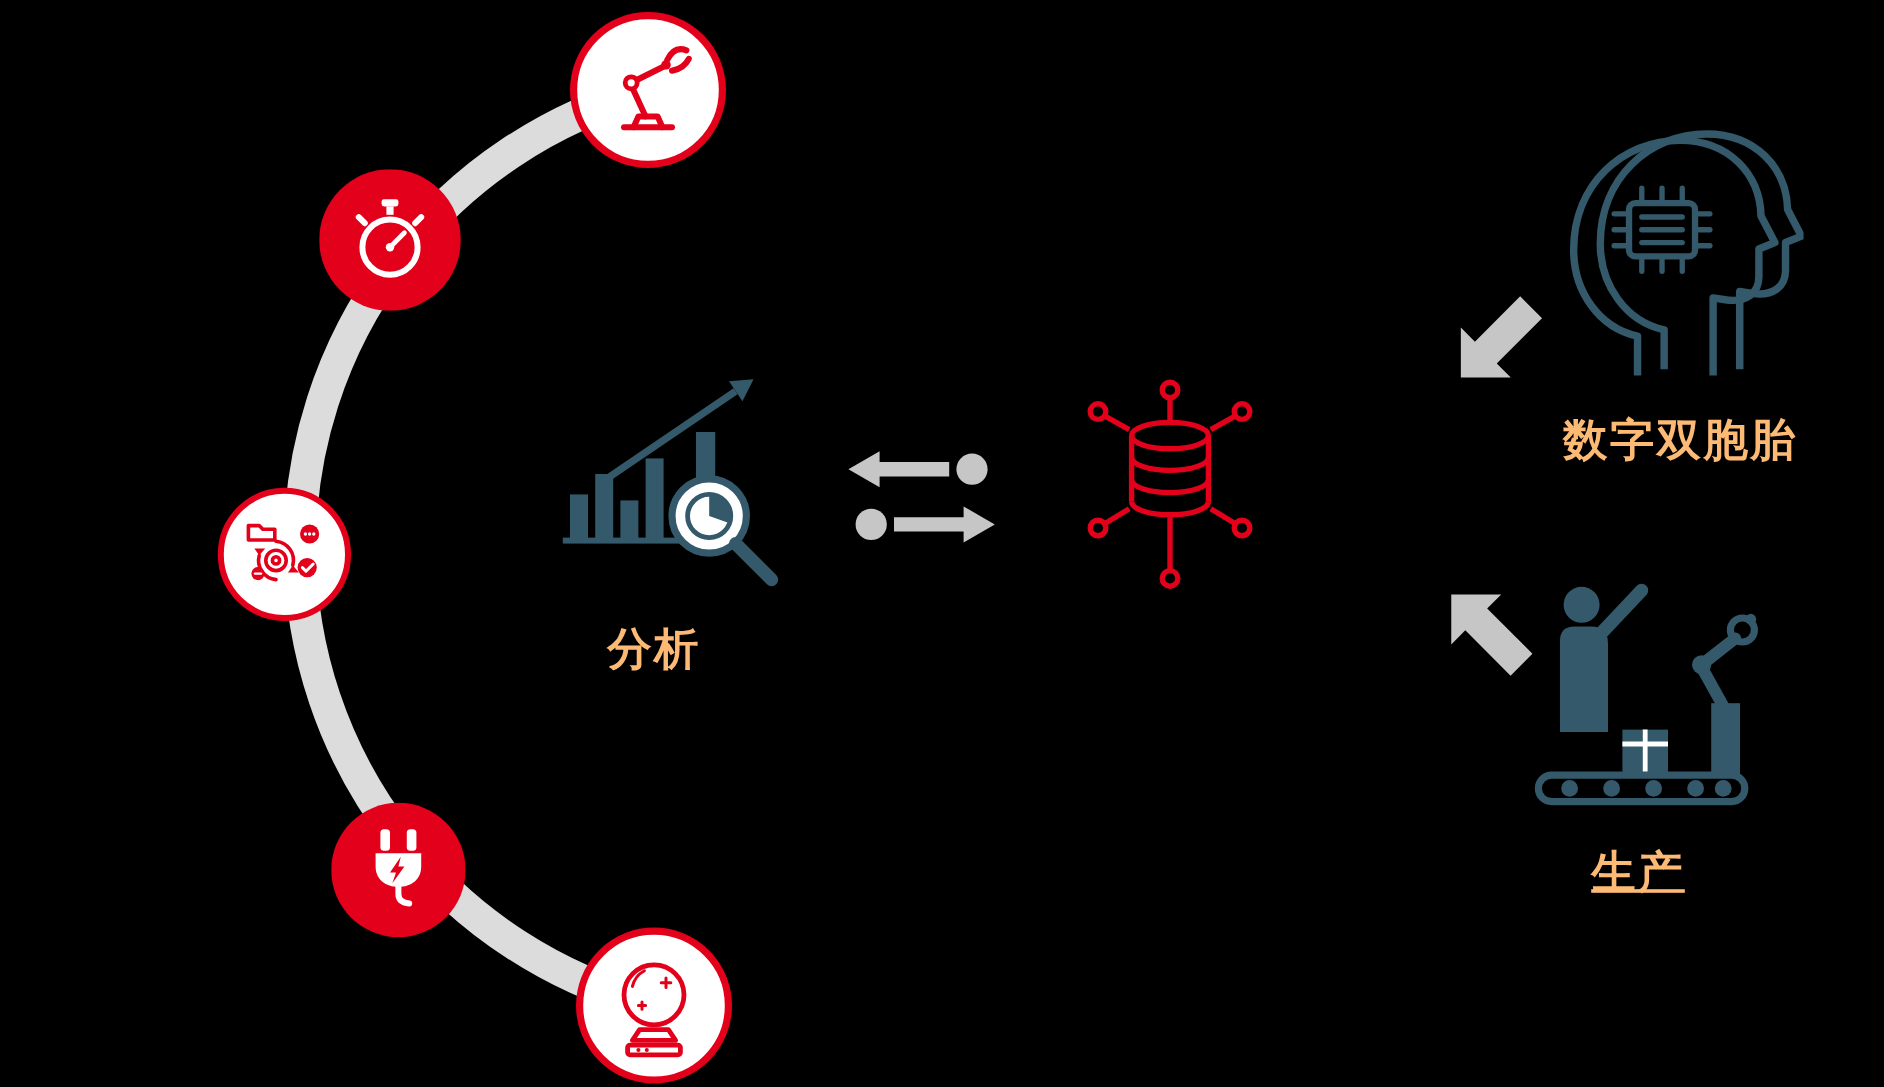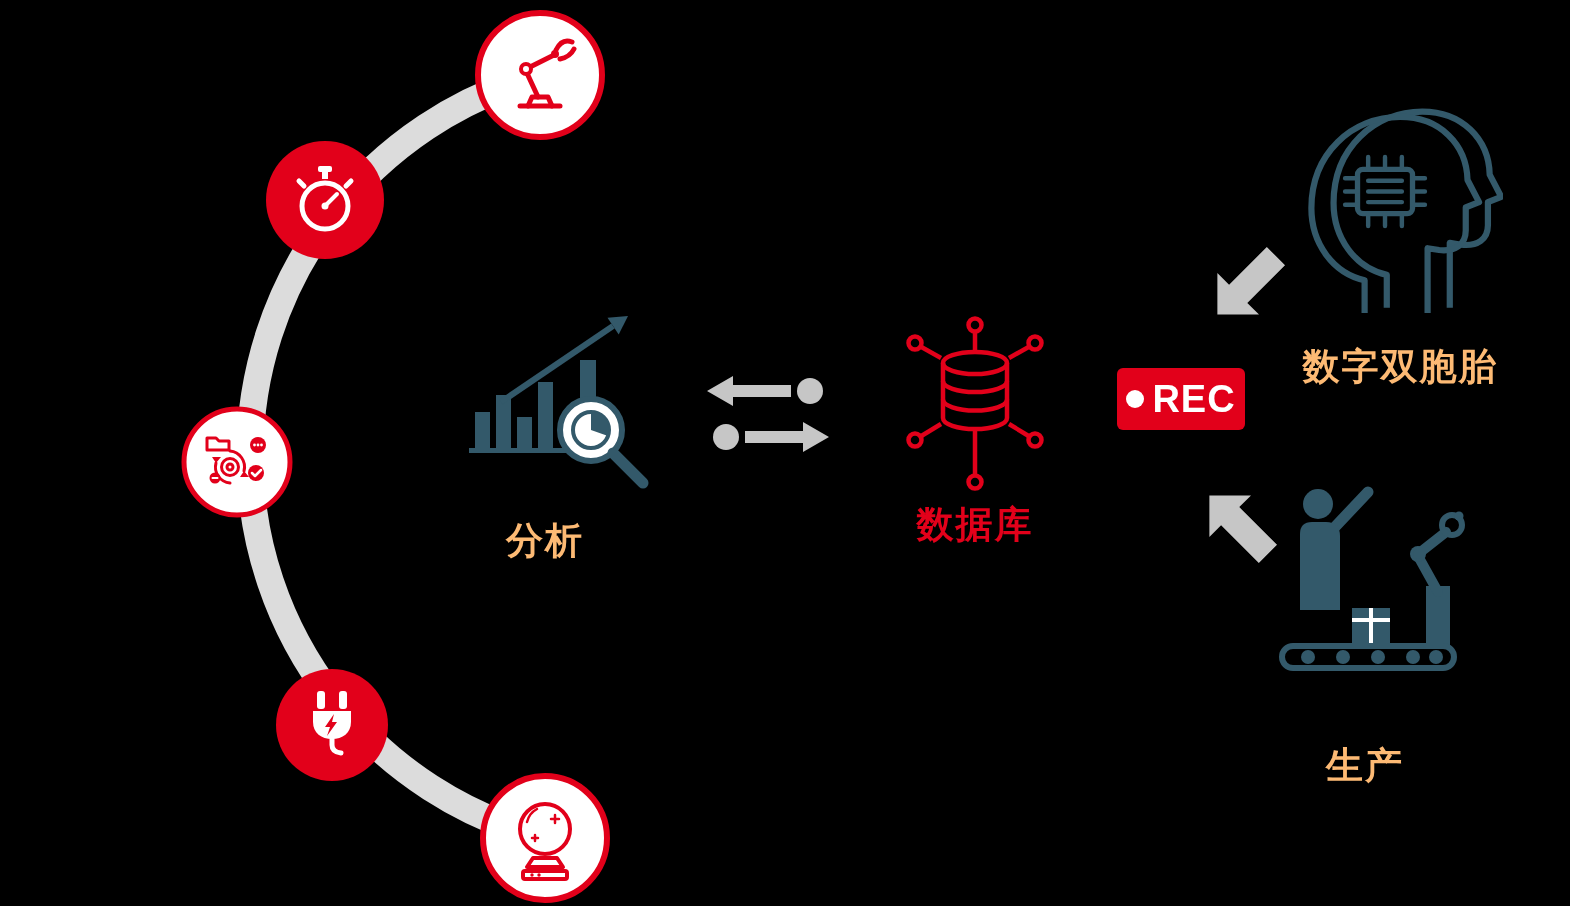--- a/index.html
+++ b/index.html
@@ -161,26 +161,21 @@
       <circle cx="140" cy="130" r="6.5"></circle>
       <path d="M80 21.5 V40"></path>
       <path d="M80 121 V165.5"></path>
       <path d="M25.5 36.5 L46 48"></path>
       <path d="M134.5 36.5 L114 48"></path>
       <path d="M25.5 126.5 L46 114"></path>
       <path d="M134.5 126.5 L114 114"></path>
     </g>
   </svg>
 
-  <div class="label label-red" style="left:875px;top:505px;width:200px;">数据库</div>
-
-  <div class="rec-badge">
-    <span class="rec-dot"></span>
-    <span class="rec-text">REC</span>
-  </div>
+
 
   <svg class="abs arrow-rotate-dl" style="left:1200px;top:240px;" width="92" height="92" viewBox="0 0 100 100">
     <polygon points="6,50 38,18 38,36 96,36 96,64 38,64 38,82" fill="#c6c6c6"></polygon>
   </svg>
 
   <svg class="abs arrow-rotate-ul" style="left:1192px;top:478px;" width="92" height="92" viewBox="0 0 100 100">
     <polygon points="6,50 38,18 38,36 96,36 96,64 38,64 38,82" fill="#c6c6c6"></polygon>
   </svg>
 
   <svg class="abs" style="left:1283px;top:88px;" width="220" height="238" viewBox="0 0 248 245">
@@ -214,15 +209,15 @@
     <circle cx="184" cy="57" r="10" fill="none" stroke="#33596a" stroke-width="6"></circle>
     <circle cx="191" cy="48" r="4.5" fill="#33596a"></circle>
     <rect x="14" y="178" width="172" height="22" rx="11" fill="none" stroke="#33596a" stroke-width="6"></rect>
     <circle cx="40" cy="189" r="7" fill="#33596a"></circle>
     <circle cx="75" cy="189" r="7" fill="#33596a"></circle>
     <circle cx="110" cy="189" r="7" fill="#33596a"></circle>
     <circle cx="145" cy="189" r="7" fill="#33596a"></circle>
     <circle cx="168" cy="189" r="7" fill="#33596a"></circle>
   </svg>
 
-  <div class="label label-teal" style="left:1285px;top:746px;width:160px;">生产</div>
+  <div class="label label-teal" style="left:1285px;top:707px;width:160px;text-decoration:underline;">生产</div>
 
 </div>
 
 </body></html>

